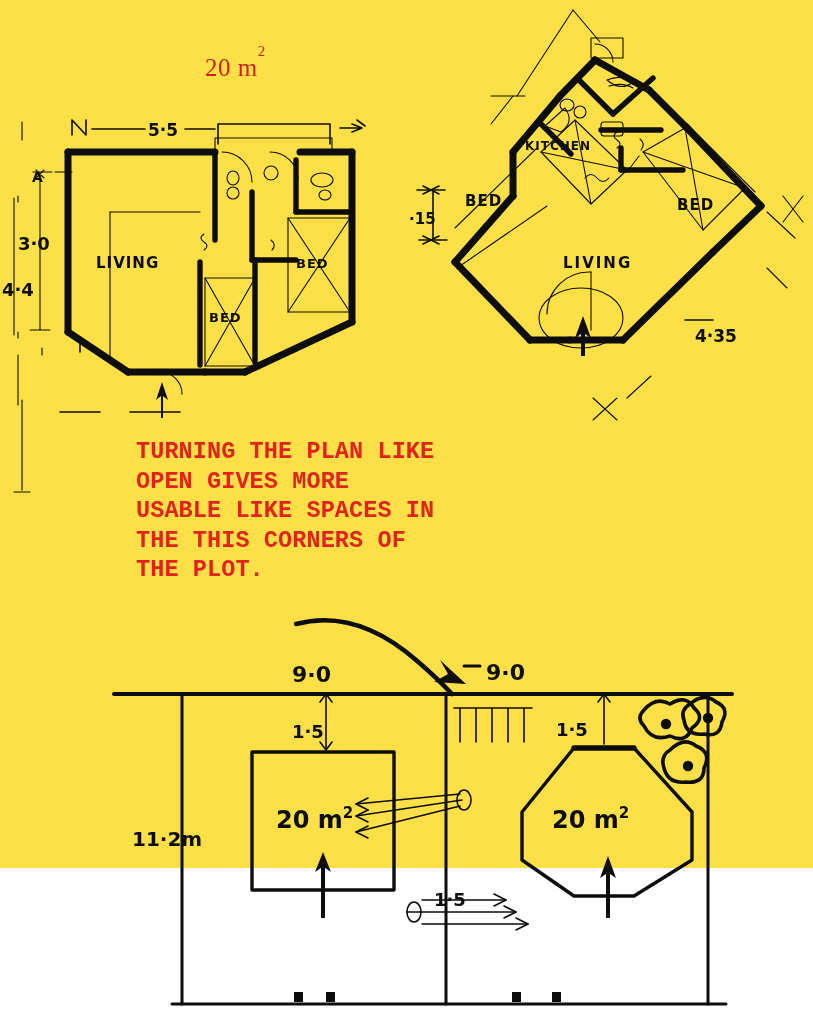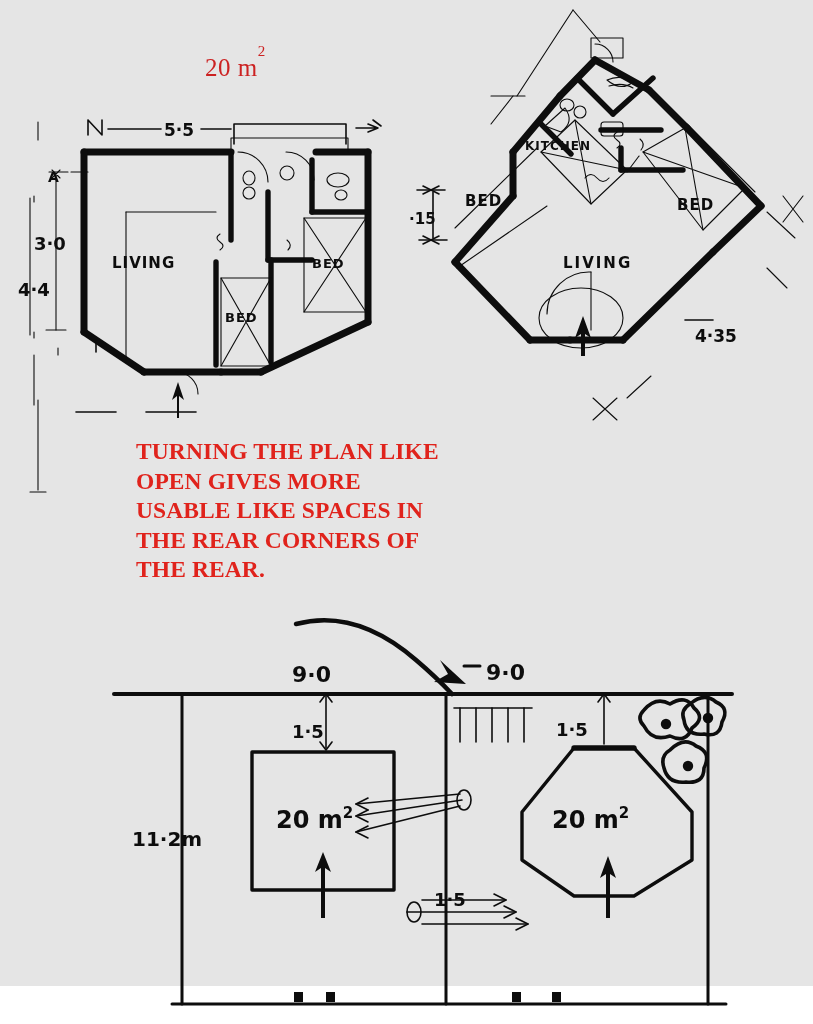--- a/index.html
+++ b/index.html
@@ -1,30 +1,30 @@
 <!DOCTYPE html>
 <html><head>
 <meta charset="utf-8">
 <title>Plan Rotation Study</title>
 <style>
   html,body{margin:0;padding:0;background:#ffffff;}
   body{width:813px;height:1024px;position:relative;overflow:hidden;
        font-family:"Liberation Serif",serif;color:#111;}
-  .sheet{position:absolute;left:0;top:0;width:813px;height:986px;background:#e5e5e5;}
+  .sheet{position:absolute;left:0;top:0;width:813px;height:868px;background:#fde047;}
   .abs{position:absolute;}
   
   #area-label-top{
     left:205px;top:54px;width:140px;
     font-family:"Liberation Serif",serif;
     font-size:25px;color:#cc2222;letter-spacing:.5px;white-space:nowrap;
   }
   #area-label-top sup{font-size:15px;top:-.75em;position:relative;}
   #caption-block{
     left:136px;top:437px;width:420px;
-    font-family:Liberation Serif, serif;font-weight:bold;
+    font-family:Liberation Mono, monospace;font-weight:bold;
     font-size:23.5px;line-height:29.5px;color:#e0231c;letter-spacing:.1px;
   }
   #caption-block .cl{display:block;white-space:nowrap;}
   
   svg{display:block;overflow:visible;}
   .ink{fill:none;stroke:#0d0d0d;stroke-linecap:round;stroke-linejoin:round;}
   .ink-f{fill:#0d0d0d;stroke:none;}
   .thin{stroke-width:1.6;}
   .thinner{stroke-width:1.1;}
   .wall{stroke-width:7;}
@@ -33,21 +33,21 @@
 </style>
 </head>
 <body>
 
 <div class="sheet">
 
   <div class="abs" id="area-label-top">
     <span>20 m</span><sup>2</sup>
   </div>
 
-  <div class="abs" style="left:16px;top:100px;width:400px;height:320px;">
+  <div class="abs" style="left:0px;top:100px;width:400px;height:320px;">
     <svg width="400" height="320" viewBox="0 0 400 320">
 
       <g class="ink thinner">
         <path d="M22 22 L22 40"></path>
         <path d="M14 165 L14 98 M14 165 L14 235"></path>
         <path d="M18 96 L18 102 M18 232 L18 238"></path>
         <path d="M40 75 L40 230"></path>
         <path d="M33 72 L52 72 M30 230 L50 230"></path>
         <path d="M36 70 L44 78 M36 78 L44 70"></path>
         <path d="M18 255 L18 305"></path>
@@ -219,22 +219,22 @@
       <text class="hand" x="168" y="268" font-size="15" letter-spacing="2">LIVING</text>
       <text class="hand" x="14" y="224" font-size="15">·15</text>
       <text class="hand" x="300" y="342" font-size="17">4·35</text>
     </svg>
   </div>
 
   <div class="abs" id="caption-block">
     <span class="cl">TURNING THE PLAN LIKE</span>
     <span class="cl">OPEN GIVES MORE</span>
     <span class="cl">USABLE LIKE SPACES IN</span>
-    <span class="cl">THE REAR CORNERS OF</span>
-    <span class="cl">THE REAR.</span>
+    <span class="cl">THE THIS CORNERS OF</span>
+    <span class="cl">THE PLOT.</span>
   </div>
 
   <div class="abs" style="left:104px;top:600px;width:640px;height:424px;">
     <svg width="640" height="424" viewBox="0 0 640 424">
 
       <g>
         <path class="ink" style="stroke-width:4.5" d="M192 24 q60 -16 120 36 q20 17 36 34"></path>
         <path class="ink-f" d="M336 60 L362 84 L330 82 L344 74 Z"></path>
       </g>
 

